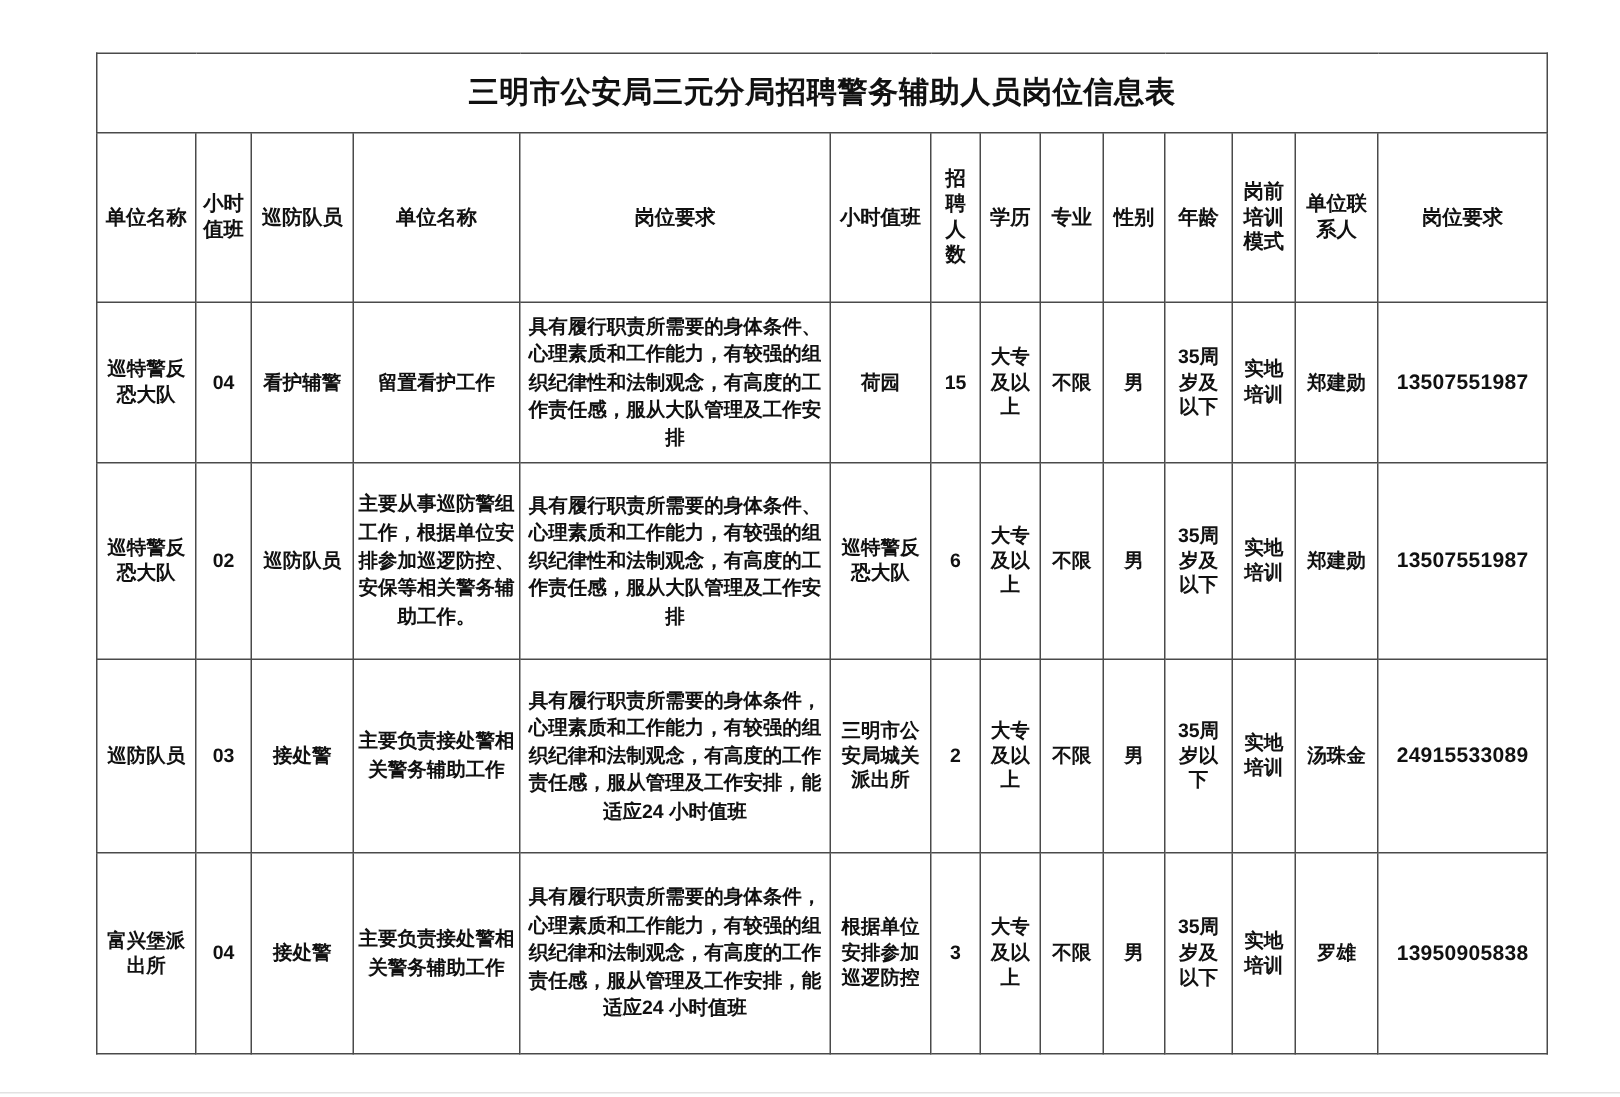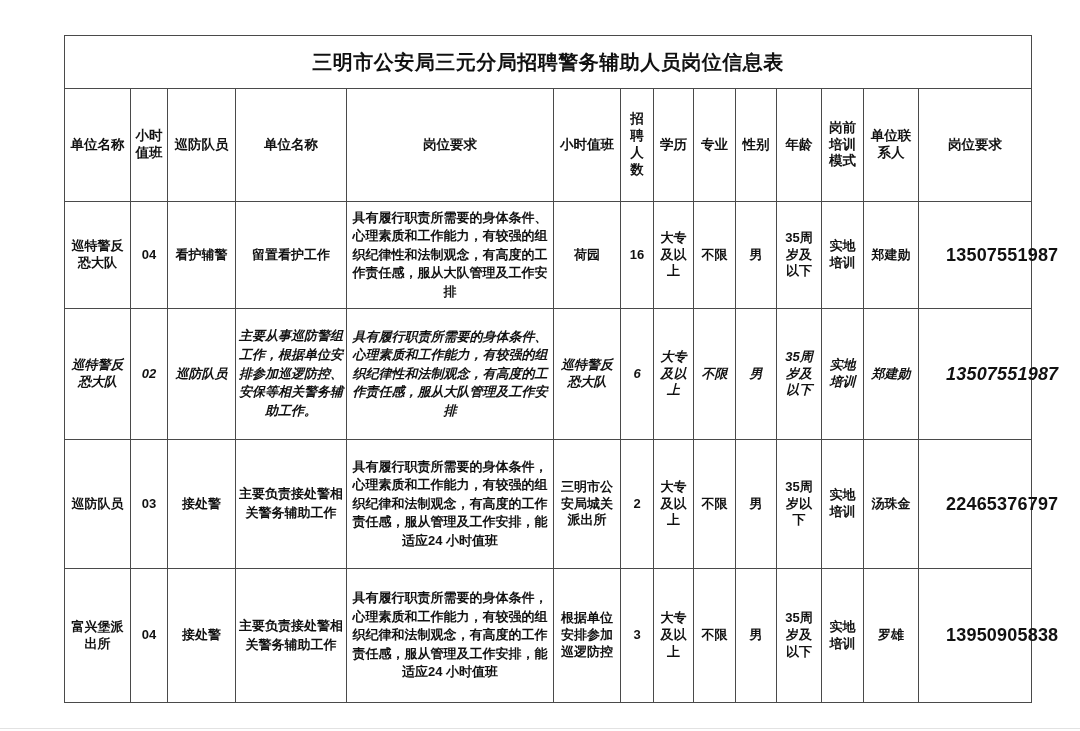--- a/index.html
+++ b/index.html
@@ -49,21 +49,21 @@
     font-size: 13.5px;
   }
 
   
 
   .body-row td {
     font-size: 13px;
   }
 
   .r1 td { height: 102px; }
-  .r2 td { height: 126px; font-style: italic; }
+  .r2 td { height: 126px; }
   .r3 td { height: 124px; }
   .r4 td { height: 129px; }
 
   .c-unit    { width: 66px; }
   .c-code    { width: 37px; }
   .c-post    { width: 68px; }
   .c-brief   { width: 111px; }
   .c-req     { width: 207px; }
   .c-place   { width: 67px; }
   .c-count   { width: 33px; }
@@ -88,24 +88,23 @@
     display: block;
     white-space: pre-line;
     text-align: center;
   }
   .stack {
     display: block;
     white-space: pre-line;
     line-height: 1.3;
   }
   .phone-text {
-    font-size: 18px;
+    font-size: 14px;
     letter-spacing: 0.2px;
     white-space: nowrap;
-    margin-left: 24px;
   }
   .bottom-rule {
     position: absolute;
     left: 0;
     top: 728px;
     width: 1080px;
     height: 1px;
     background: #e2e2e2;
   }
 </style>
@@ -160,21 +159,21 @@
         </td>
       <td>
           <span class="brief-text">留置看护工作</span>
         </td>
       <td>
           <span class="req-text">具有履行职责所需要的身体条件、心理素质和工作能力，有较强的组织纪律性和法制观念，有高度的工作责任感，服从大队管理及工作安排</span>
         </td>
       <td>
           <span class="stack">荷园</span>
         </td>
-      <td>16</td>
+      <td>15</td>
       <td>
           <span class="stack">大专及以上</span>
         </td>
       <td>
           <span class="stack">不限</span>
         </td>
       <td>男</td>
       <td>
           <span class="stack">35周岁及以下</span>
         </td>
@@ -251,21 +250,21 @@
       <td>男</td>
       <td>
           <span class="stack">35周岁以下</span>
         </td>
       <td>
           <span class="stack">实地培训</span>
         </td>
       <td>
           <span class="stack">汤珠金</span>
         </td>
-      <td><span class="phone-text">22465376797</span></td>
+      <td><span class="phone-text">24915533089</span></td>
     </tr>
 
     <tr class="body-row r4">
       <td>
           <span class="stack">富兴堡派出所</span>
         </td>
       <td>04</td>
       <td>
           <span class="stack">接处警</span>
         </td>

